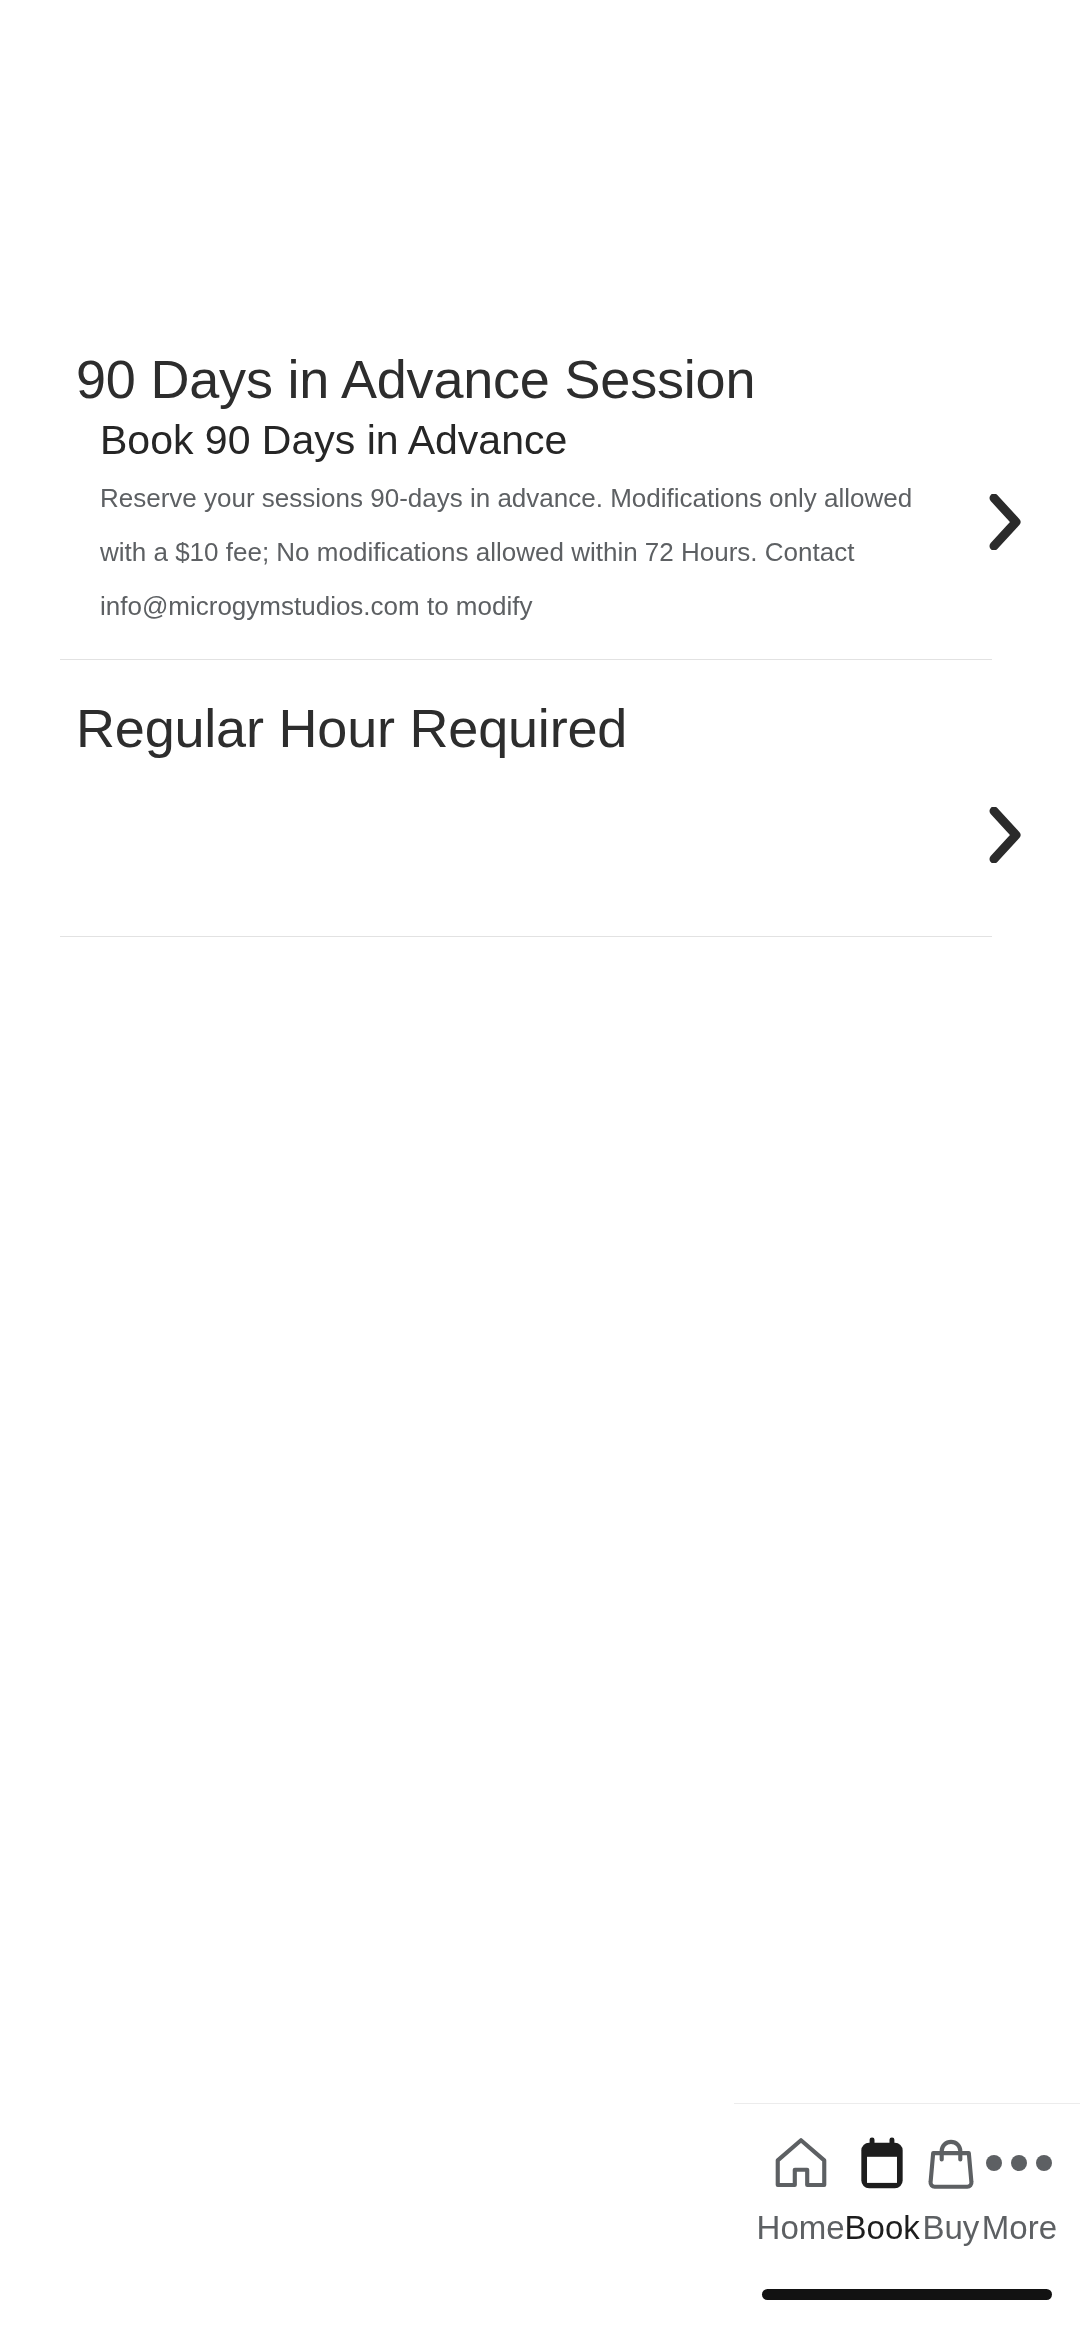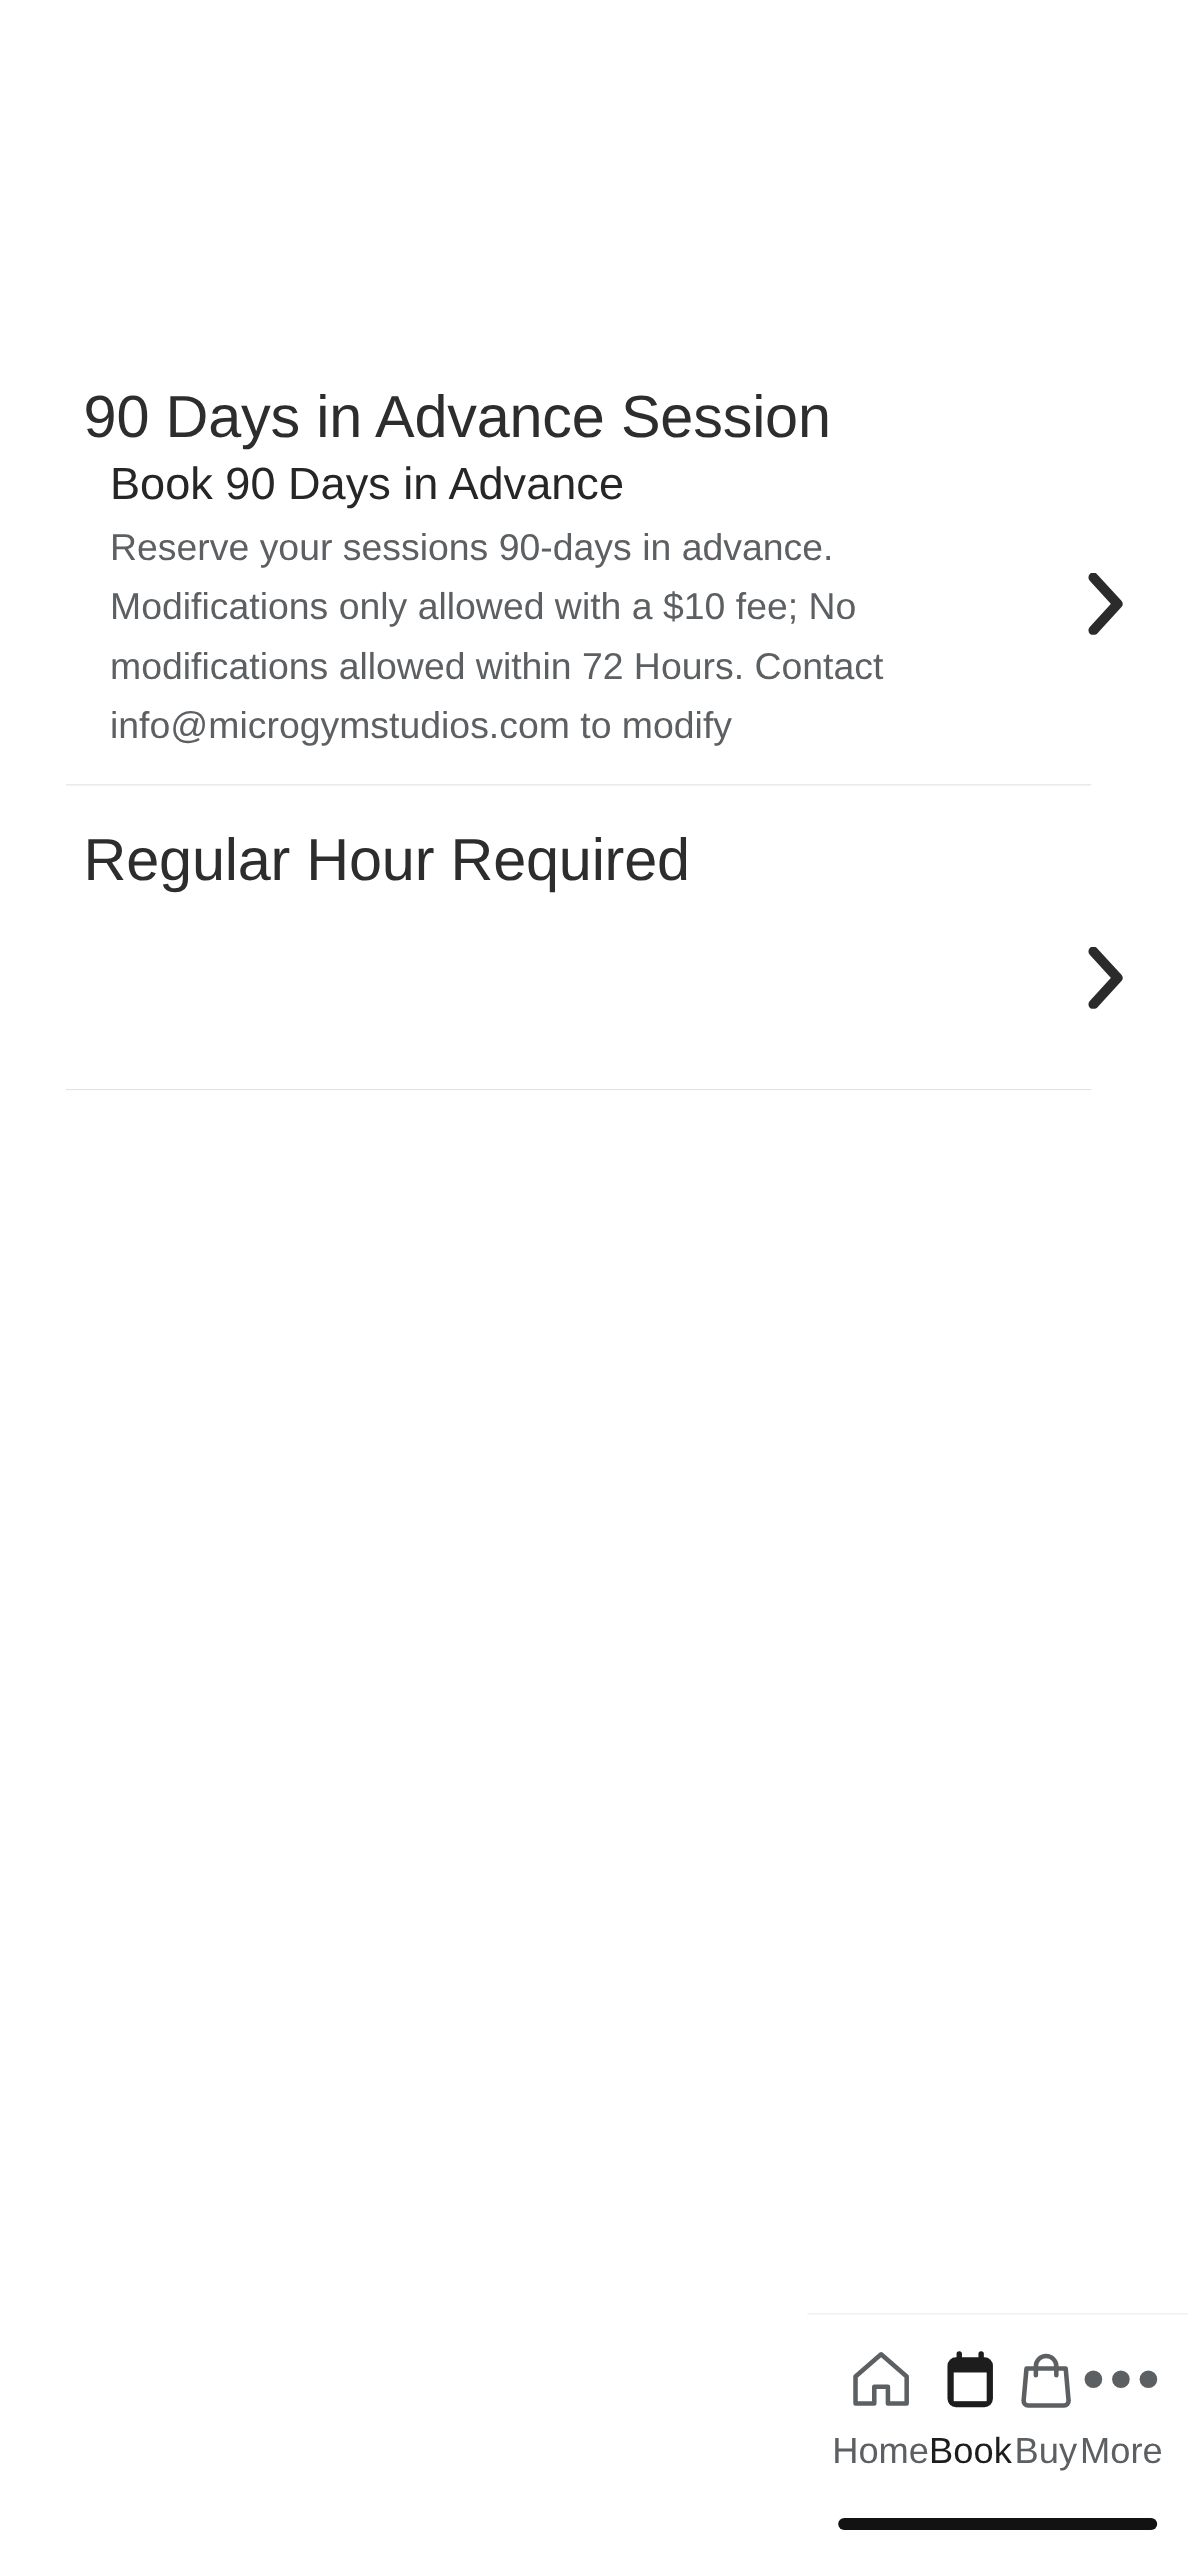--- a/index.html
+++ b/index.html
@@ -88,21 +88,21 @@
 
   .row-title {
     font-size: 41px;
     line-height: 58px;
     color: #262626;
     font-weight: 400;
     margin-bottom: 2px;
   }
 
   .row-desc {
-    font-size: 34px;
+    font-size: 26px;
     line-height: 54px;
     color: #5d6063;
     font-weight: 400;
   }
 
   .chevron {
     flex: 0 0 auto;
     width: 60px;
     display: flex;
     align-items: center;

